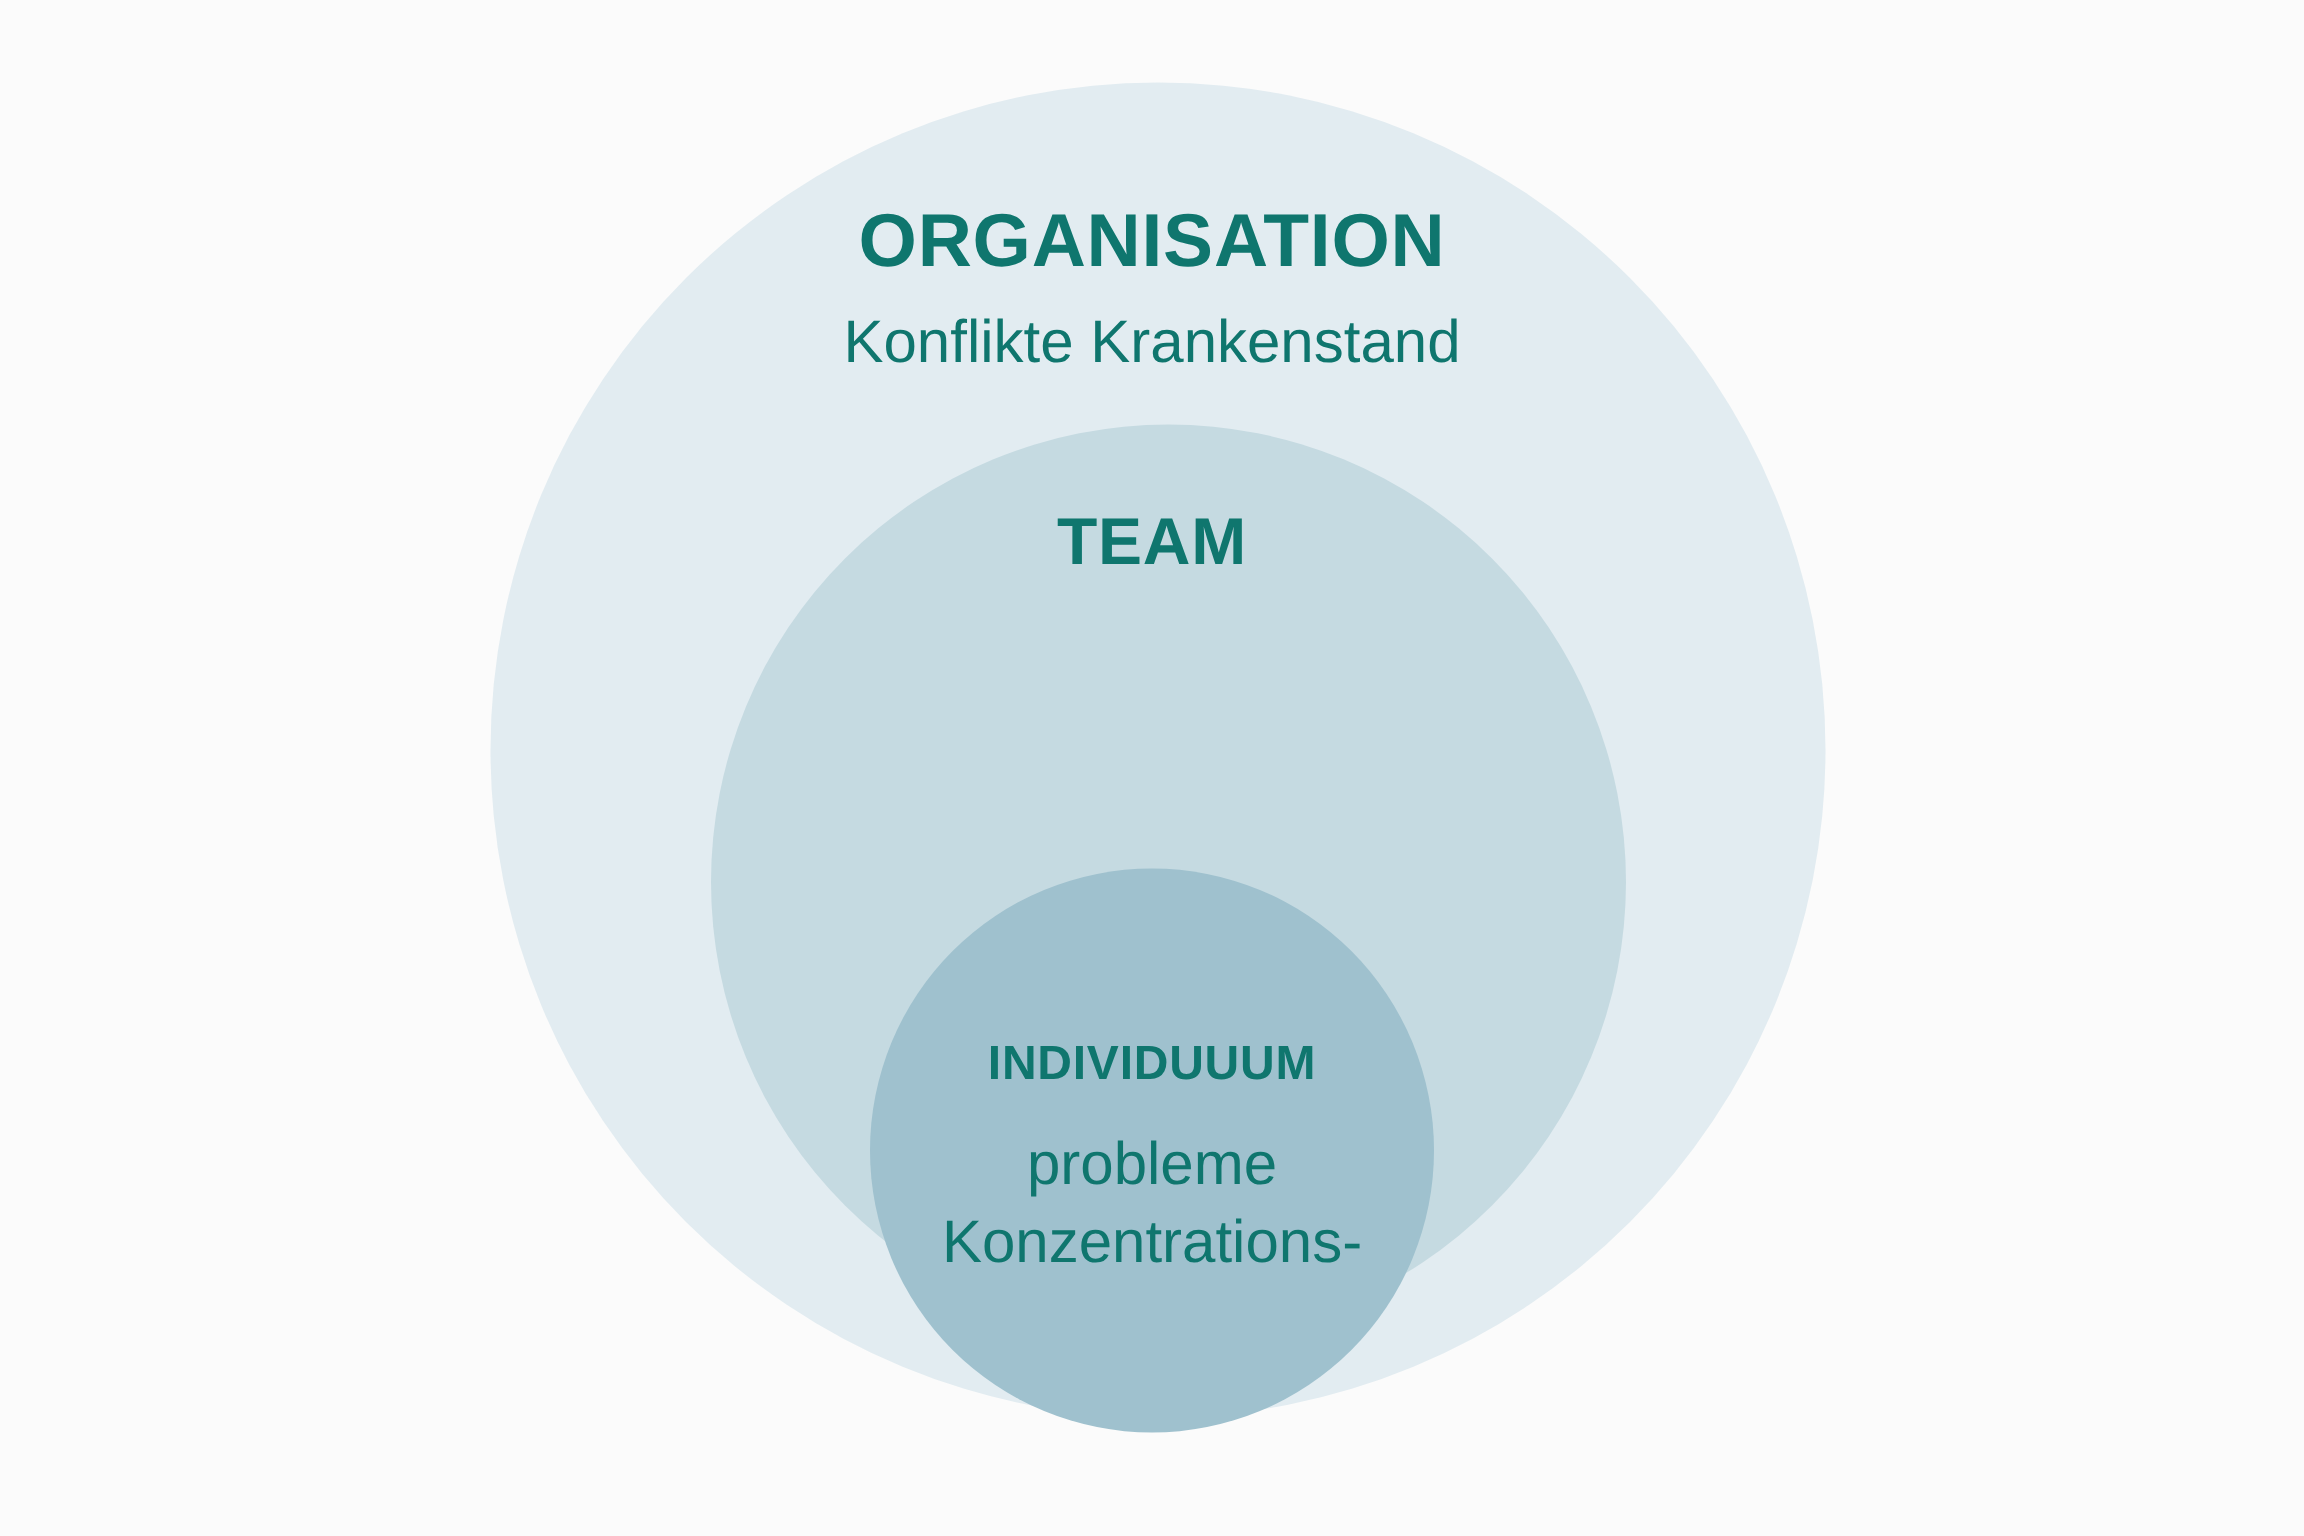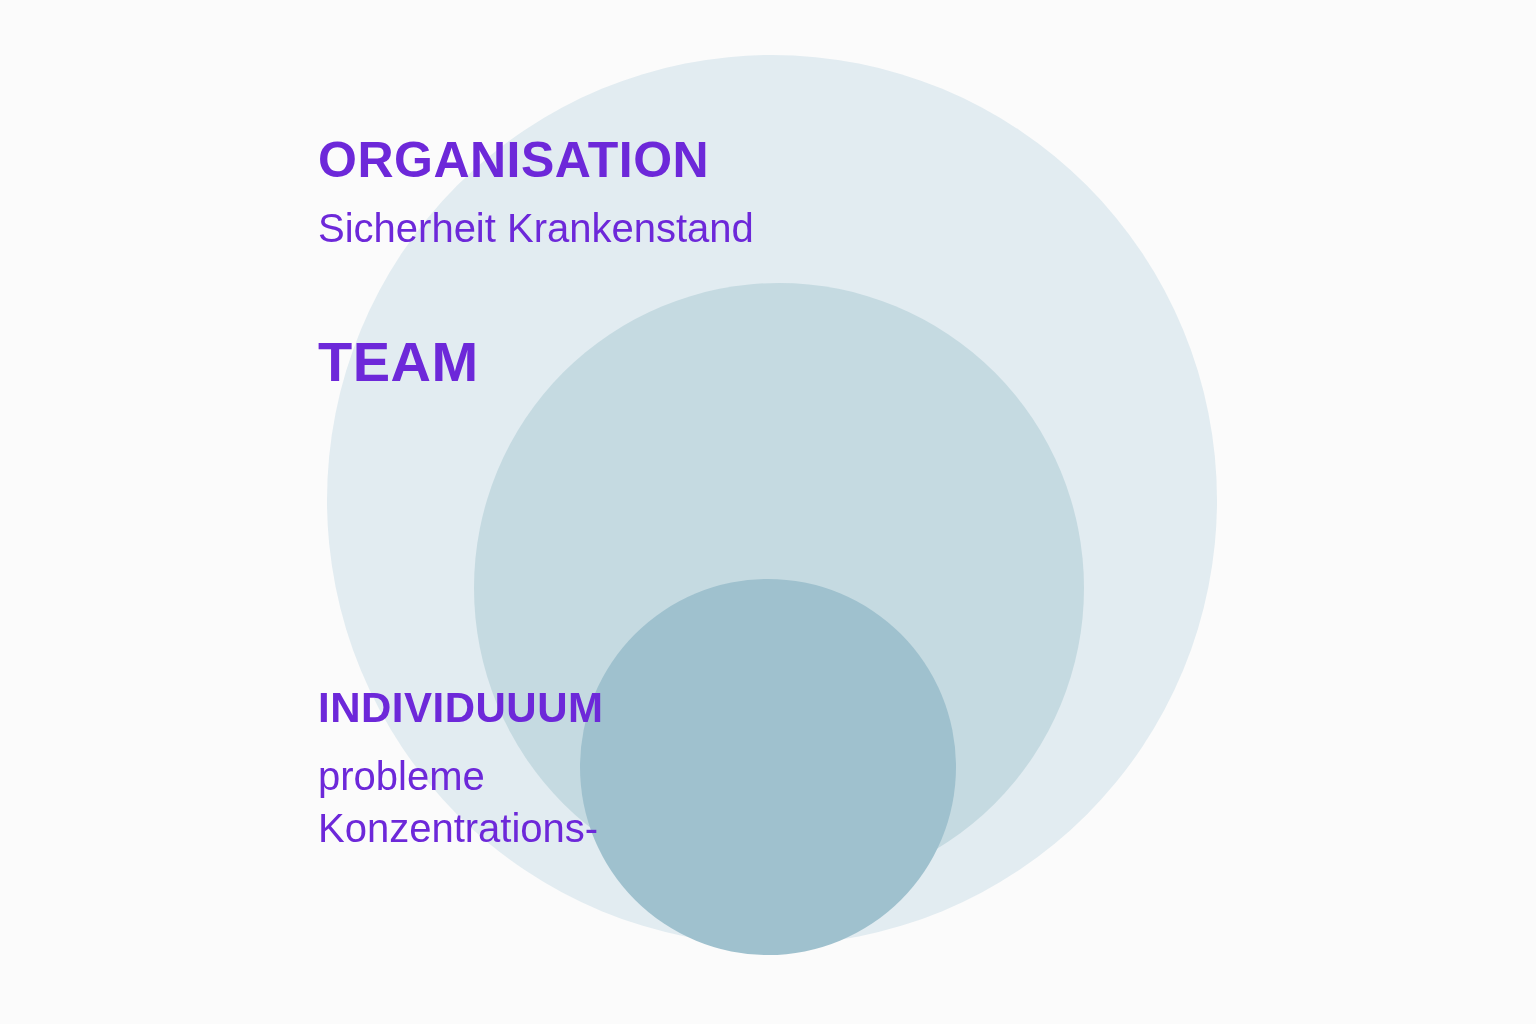--- a/index.html
+++ b/index.html
@@ -38,57 +38,58 @@
     left: 580px;
     top: 579px;
     width: 376px;
     height: 376px;
   }
   .label-block {
     position: absolute;
     left: 50%;
     transform: translateX(-50%);
     width: 900px;
-    color: #6d28d9;
+    text-align: center;
+    color: #0f766e;
   }
   .label-block .title {
     font-weight: 700;
     line-height: 52px;
     letter-spacing: 0.5px;
     margin-bottom: 16px;
     white-space: nowrap;
   }
   .label-block .line {
     font-size: 40px;
     line-height: 52px;
     white-space: nowrap;
   }
   .block-organisation { top: 134px; }
   .block-organisation .title { font-size: 50px; }
   .block-team { top: 336px; }
-  .block-team .title { font-size: 56px; }
+  .block-team .title { font-size: 44px; }
   .block-team .item { margin-bottom: 16px; }
   .block-team .item:last-child { margin-bottom: 0; }
   .block-individuum { top: 682px; }
-  .block-individuum .title { font-size: 42px; }
+  .block-individuum .title { font-size: 32px; }
   .block-individuum .item { margin-bottom: 0; }
 </style>
 </head>
 <body style="background: rgb(251, 251, 251); color: rgb(29, 29, 27);">
 
 <div class="canvas">
 
   <div class="circle circle-organisation" style="background: rgb(226, 236, 241);"></div>
   <div class="circle circle-team" style="background: rgb(197, 218, 225);"></div>
   <div class="circle circle-individuum" style="background: rgb(159, 193, 206);"></div>
 
   <div class="label-block block-organisation">
     <div class="title">ORGANISATION</div>
     <div class="item">
-      <div class="line">Sicherheit Krankenstand</div>
+      <div class="line">Konflikte Krankenstand</div>
     </div>
   </div>
 
   <div class="label-block block-team">
     <div class="title">TEAM</div>
     <div class="item">
     </div>
   </div>
 
   <div class="label-block block-individuum">

